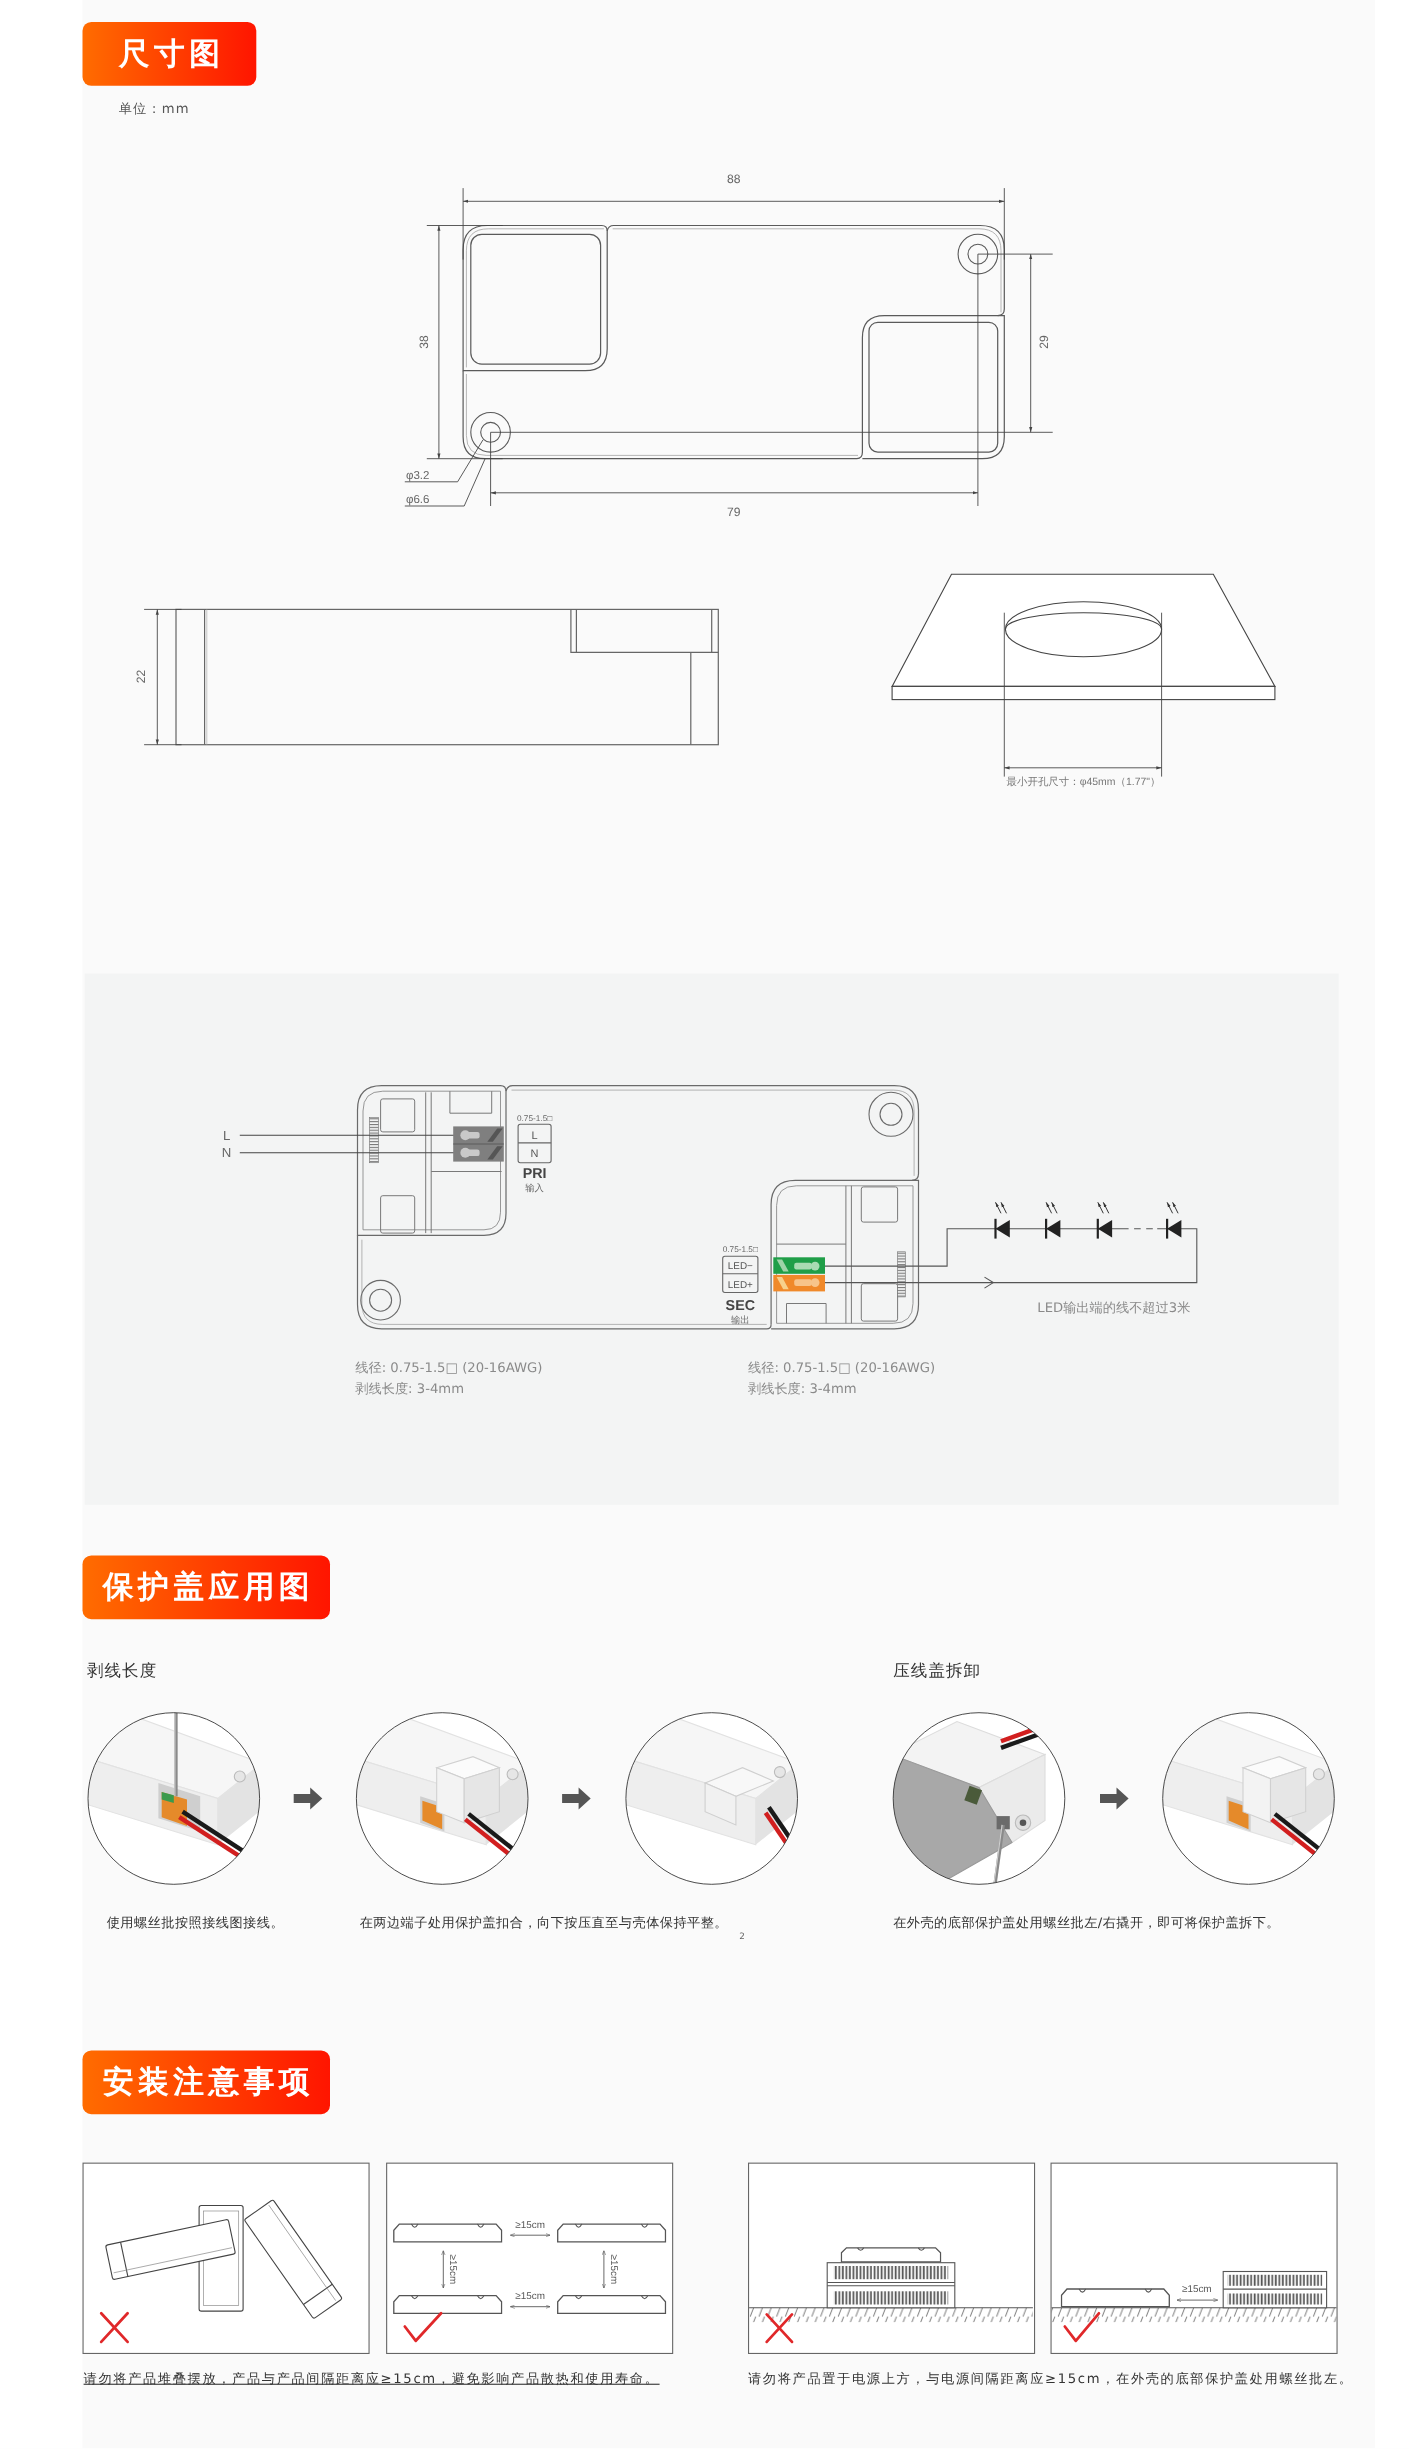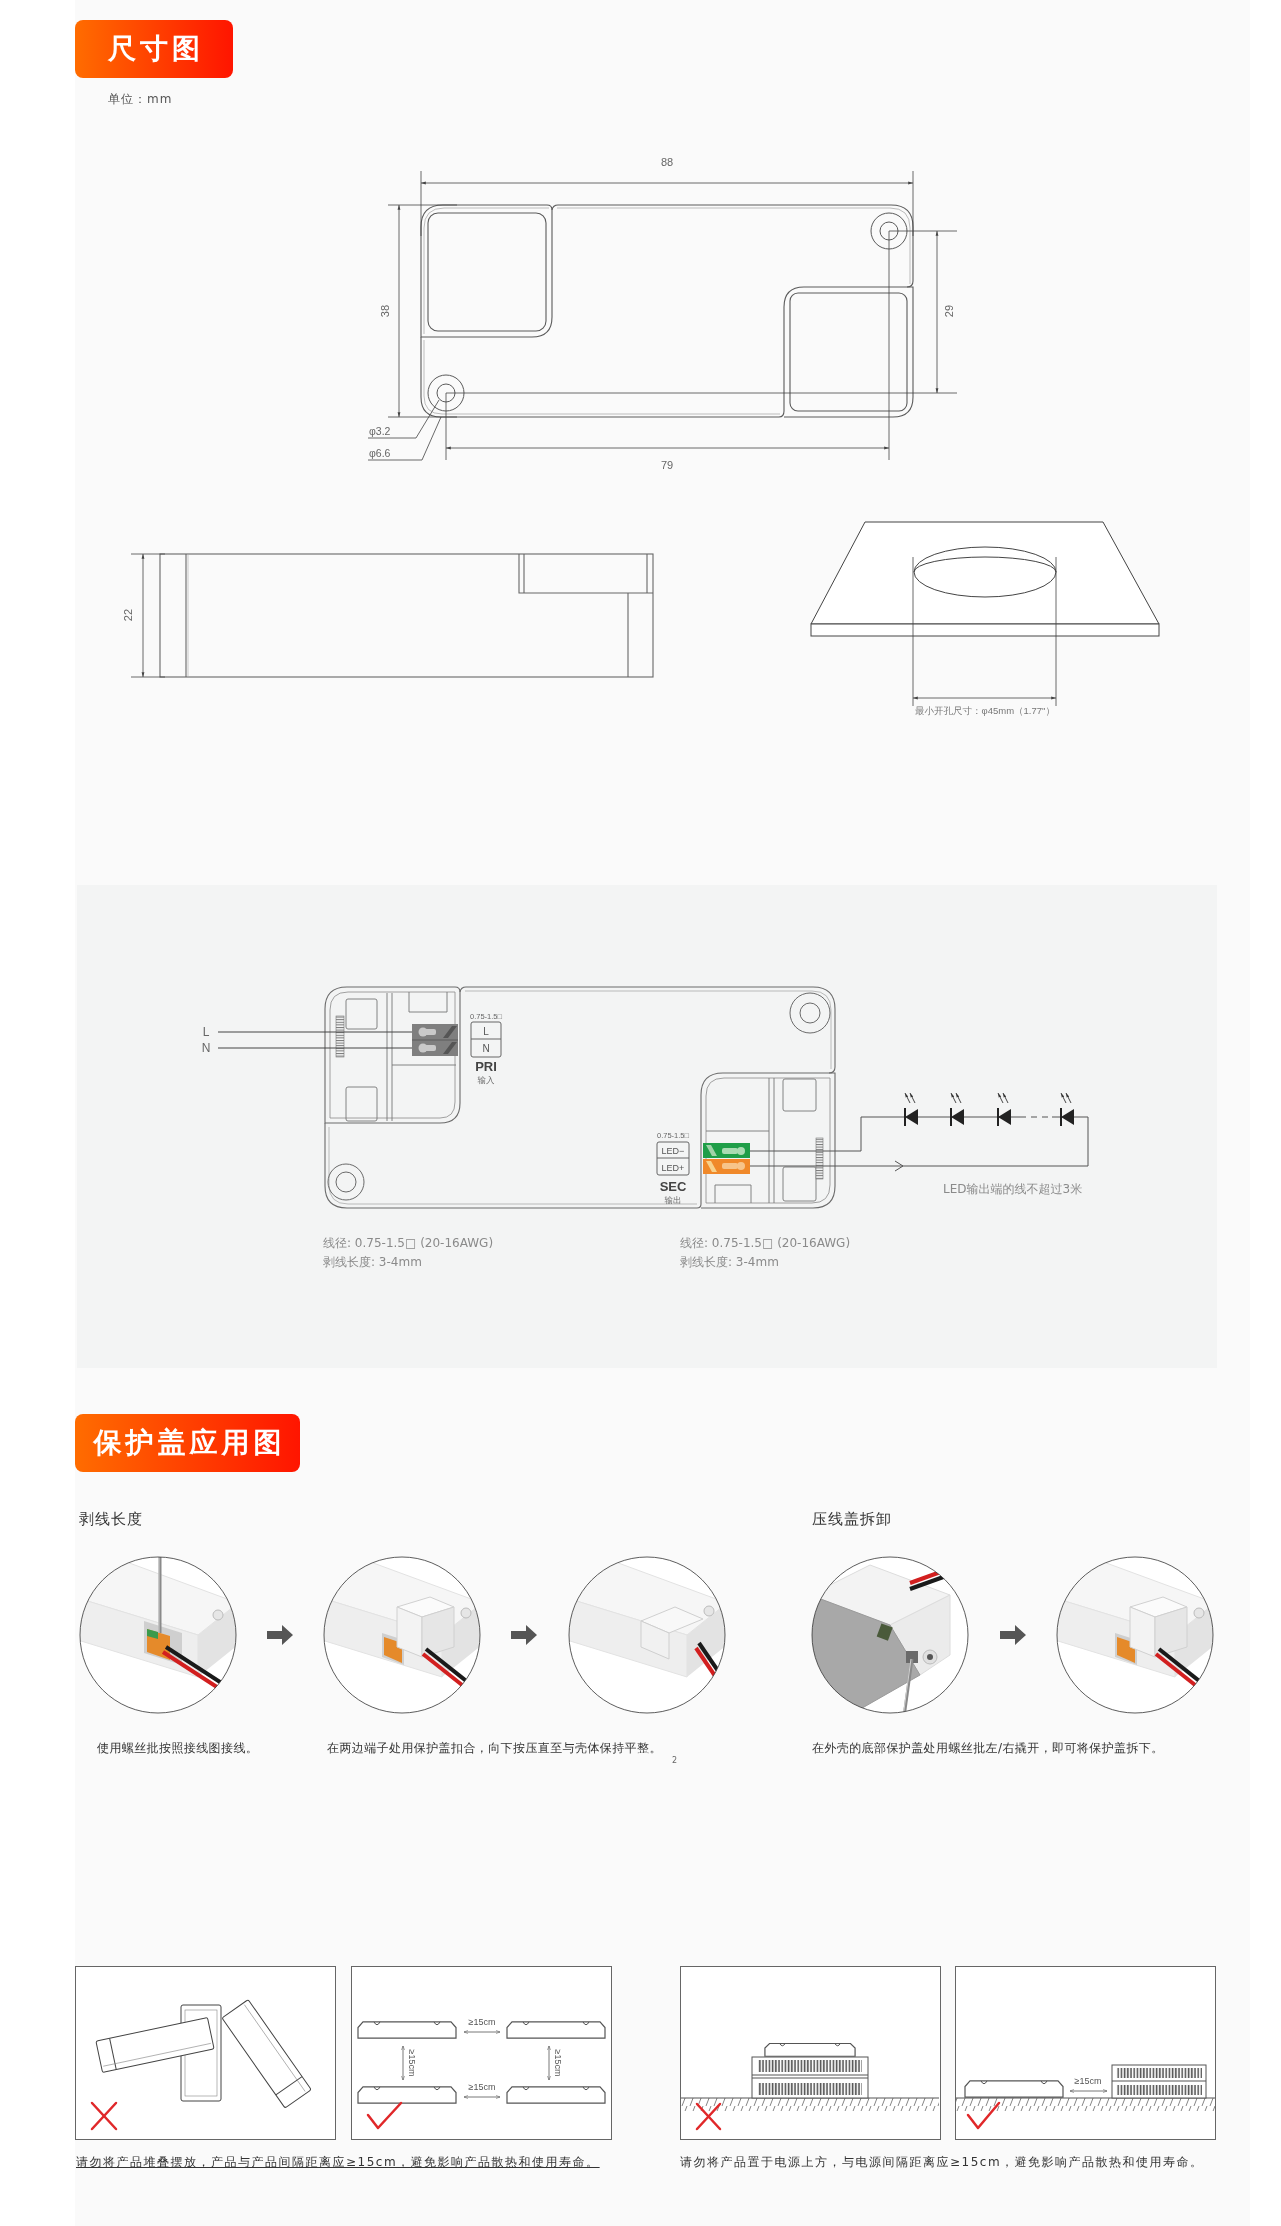--- a/index.html
+++ b/index.html
@@ -351,20 +351,21 @@
       </g>
       <circle r="78" fill="none" stroke="#333" stroke-width="0.8"></circle>
     </g>
   </svg>
 
   <div class="txt cap" style="left:83px;top:1741px;margin-left:14px;">使用螺丝批按照接线图接线。</div>
   <div class="txt cap" style="left:327px;top:1741px;">在两边端子处用保护盖扣合，向下按压直至与壳体保持平整。</div>
   <div class="txt tiny" style="left:672px;top:1756px;">2</div>
   <div class="txt cap" style="left:812px;top:1741px;">在外壳的底部保护盖处用螺丝批左/右撬开，即可将保护盖拆下。</div>
 
+  <div class="badge" style="top:1864px;width:225px;">安装注意事项</div>
 
   <div class="box" style="left:75px;"></div>
   <div class="box" style="left:351px;"></div>
   <div class="box" style="left:680px;"></div>
   <div class="box" style="left:955px;"></div>
 
   <svg class="layer" style="top:1950px" width="1281" height="200" viewBox="0 1950 1281 200">
     <defs>
       <symbol id="profile" viewBox="0 0 100 20" preserveAspectRatio="none">
         <path d="M1,19 L1,8 L6,2 L94,2 L99,8 L99,19 Z" fill="#fff" stroke="#555" stroke-width="1.2" vector-effect="non-scaling-stroke"></path>
@@ -443,14 +444,14 @@
       <rect x="1116" y="2068" width="86" height="10" fill="url(#fins)"></rect>
       <line x1="1112" y1="2081" x2="1206" y2="2081" stroke="#555"></line>
       <rect x="1116" y="2085" width="86" height="10" fill="url(#fins)"></rect>
       <line x1="1070" y1="2091" x2="1107" y2="2091" stroke="#555" stroke-width="0.8" marker-start="url(#arrI)" marker-end="url(#arrI)"></line>
     </g>
     <text x="1088" y="2084" font-size="9" fill="#555" text-anchor="middle">≥15cm</text>
     <polyline points="968,2115 978,2128 999,2103" fill="none" stroke="var(--mark_color,#e0282a)" stroke-width="2.5" stroke-linecap="round" stroke-linejoin="round"></polyline>
   </svg>
 
   <div class="txt cap4" style="left:76px;top:2155px;text-decoration:underline;">请勿将产品堆叠摆放，产品与产品间隔距离应≥15cm，避免影响产品散热和使用寿命。</div>
-  <div class="txt cap4" style="left:680px;top:2155px;">请勿将产品置于电源上方，与电源间隔距离应≥15cm，避免影响产品散热和使用寿命。</div>
+  <div class="txt cap4" style="left:680px;top:2155px;">请勿将产品置于电源上方，与电源间隔距离应≥15cm，在外壳的底部保护盖处用螺丝批左。</div>
 </div>
 
 </body></html>

